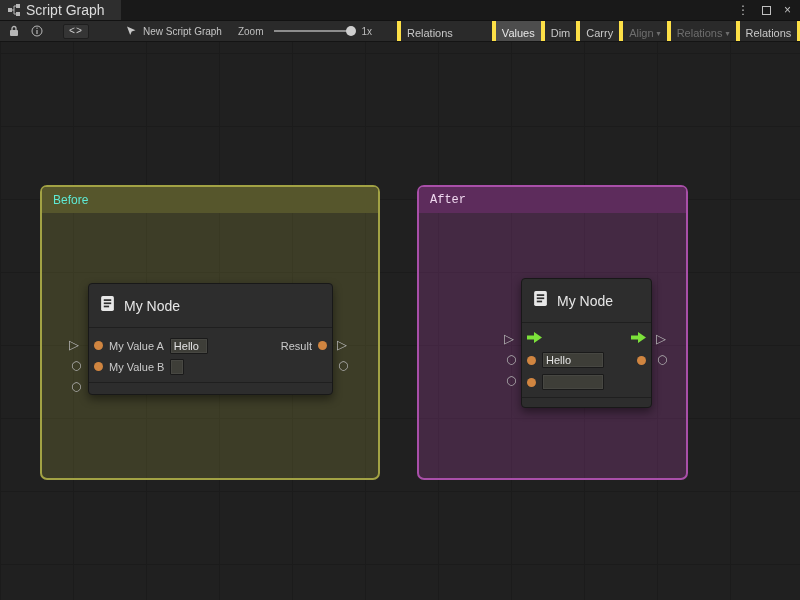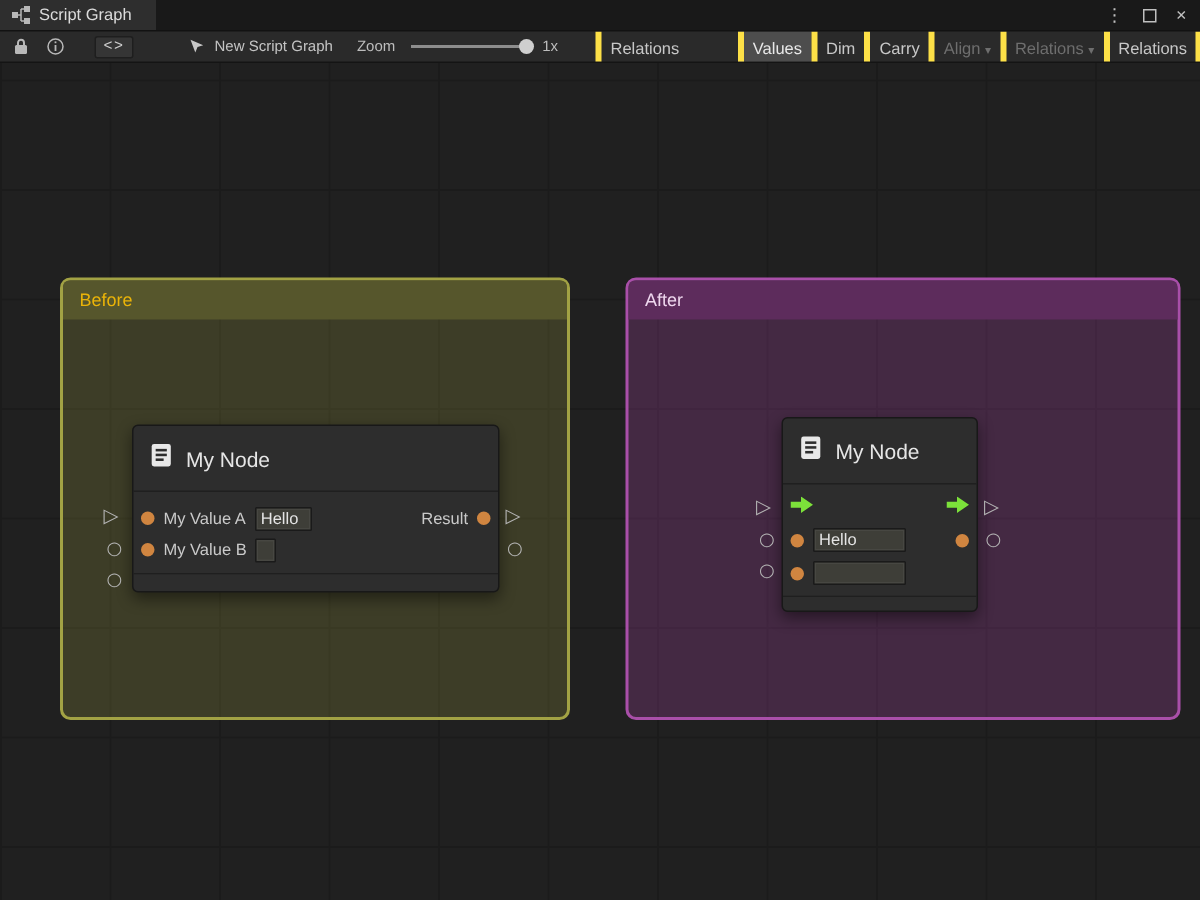--- a/index.html
+++ b/index.html
@@ -9,21 +9,21 @@
     --field-bg:#3e3e38; --field-border:#1a1a1a; --trigger-green:#7ce13a; --value-orange:#d08540;
     --port-outline:#b4b4b4; --before-border:#a2a244; --before-header:#56562c; --before-body:rgba(130,130,55,0.30);
     --after-border:#a94fa9; --after-header:#5d2c5c; --after-body:rgba(152,62,150,0.30);
   }
   *{box-sizing:border-box;margin:0;padding:0;}
   html,body{width:800px;height:600px;overflow:hidden;background:#181818;font-family:"Liberation Sans",sans-serif;}
   body{position:relative;}
 
   
   .tabbar{position:absolute;left:0;top:0;width:800px;height:20px;background:var(--tabbar-bg);display:flex;align-items:stretch;}
-  .tab{display:flex;align-items:center;gap:6px;padding:0 16px 0 8px;background:var(--tab-active-bg);color:#dcdcdc;font-size:11px;}
+  .tab{display:flex;align-items:center;gap:6px;padding:0 16px 0 8px;background:var(--tab-active-bg);color:#dcdcdc;font-size:14px;}
   .win-controls{margin-left:auto;display:flex;align-items:center;gap:13px;padding-right:9px;color:#c0c0c0;}
   .wc-menu{font-size:12px;cursor:default;}
   .wc-max{width:9px;height:9px;border:1px solid #c0c0c0;}
   .wc-close{font-size:12px;}
 
   
   .toolbar{position:absolute;left:0;top:20px;width:800px;height:22px;background:var(--toolbar-bg);
     border-top:1px solid #121212;border-bottom:1px solid #141414;overflow:hidden;color:var(--text-primary);font-size:11px;}
   .tb-left{position:absolute;left:0;top:0;height:20px;display:flex;align-items:center;}
   .tb-icon{display:flex;align-items:center;}
@@ -46,22 +46,22 @@
   
   .canvas{position:absolute;left:0;top:42px;width:800px;height:558px;background-color:var(--canvas-bg);
     background-image:linear-gradient(to right,var(--grid-line) 1px,transparent 1px),
                      linear-gradient(to bottom,var(--grid-line) 1px,transparent 1px);
     background-size:73px 73px;background-position:0px 11px;}
 
   
   .group{position:absolute;border:2px solid;border-radius:7px;z-index:1;}
   .group-header{height:26px;display:flex;align-items:center;padding-left:11px;font-size:12px;border-radius:4px 4px 0 0;}
   .group.before{left:40px;top:143px;width:340px;height:295px;border-color:var(--before-border);background:var(--before-body);}
-  .group.before .group-header{background:var(--before-header);color:#eab308;}
-  .group.after{left:417px;top:143px;width:370px;height:295px;border-color:var(--after-border);background:var(--after-body);}
+  .group.before .group-header{background:var(--before-header);color:#5eead4;}
+  .group.after{left:417px;top:143px;width:271px;height:295px;border-color:var(--after-border);background:var(--after-body);font-family:Liberation Mono, monospace;}
   .group.after .group-header{background:var(--after-header);color:#eed7ee;}
 
   
   .node{position:absolute;background:var(--node-bg);border:1px solid var(--node-border);border-radius:4px;
     box-shadow:0 4px 10px rgba(0,0,0,.45);z-index:2;}
   .node-before-pos{left:88px;top:241px;width:245px;}
   .node-after-pos{left:521px;top:236px;width:131px;}
   .node-header{height:44px;display:flex;align-items:center;gap:8px;padding:0 10px;border-bottom:1px solid var(--node-divider);}
   .node-title{font-size:14px;color:#e6e6e6;white-space:nowrap;}
   .rows-b{padding:7px 0 5px;}

